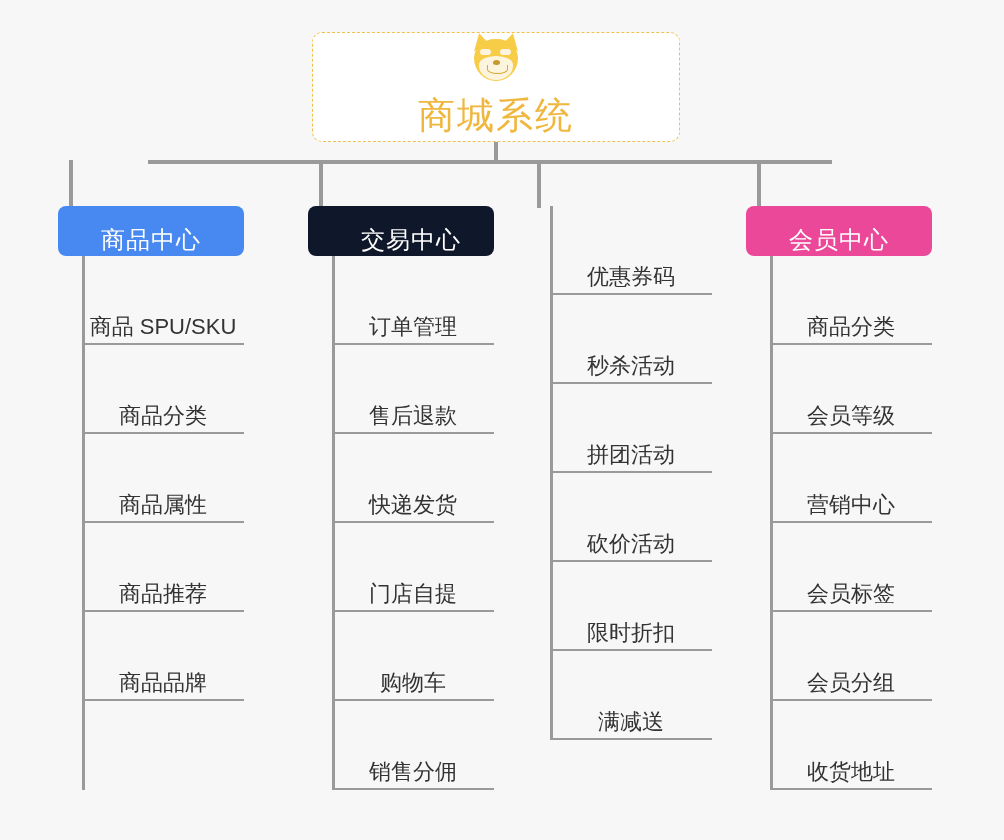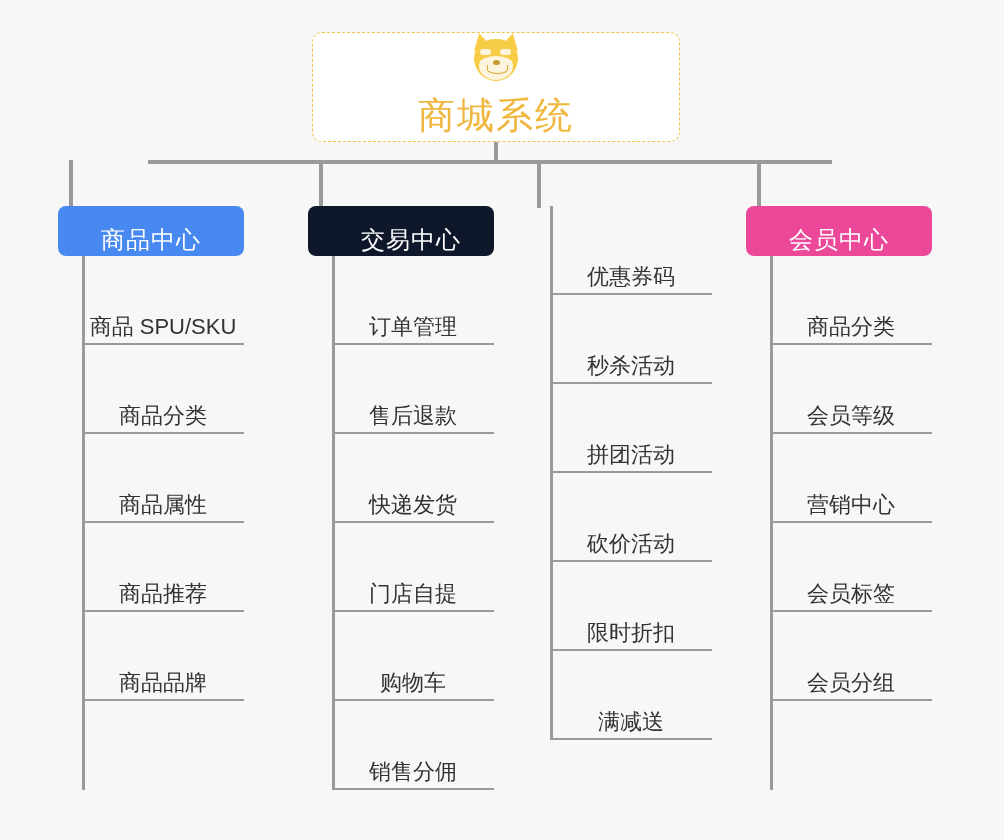--- a/index.html
+++ b/index.html
@@ -296,17 +296,20 @@
           </div>
           <div class="leaf">
             <span class="leaf-label">营销中心</span>
           </div>
           <div class="leaf">
             <span class="leaf-label">会员标签</span>
           </div>
           <div class="leaf">
             <span class="leaf-label">会员分组</span>
           </div>
+          <div class="leaf">
+            <span class="leaf-label">收货地址</span>
+          </div>
         </div>
       </div>
     </div>
 
 </div>
 
 </body></html>

